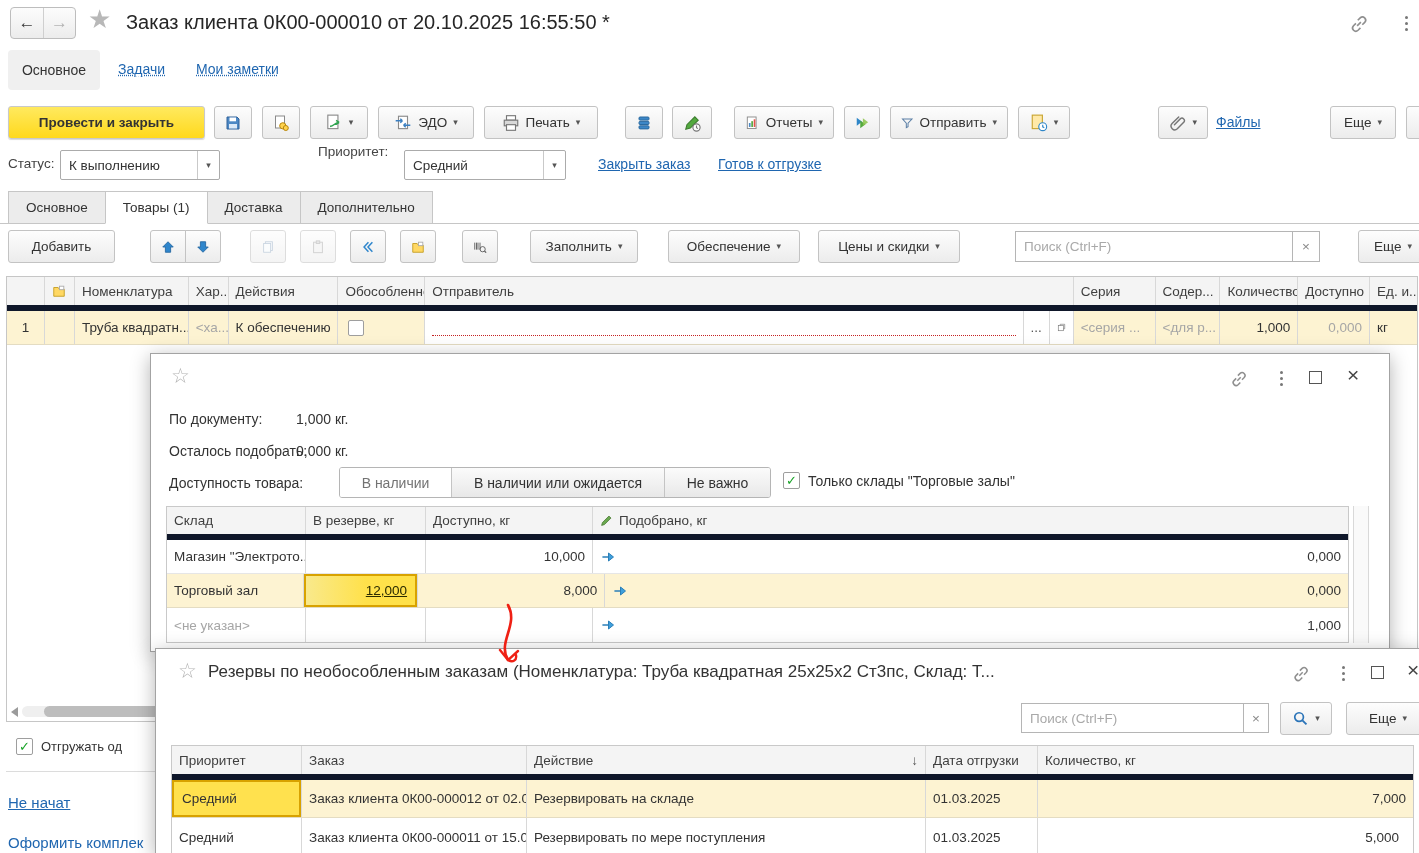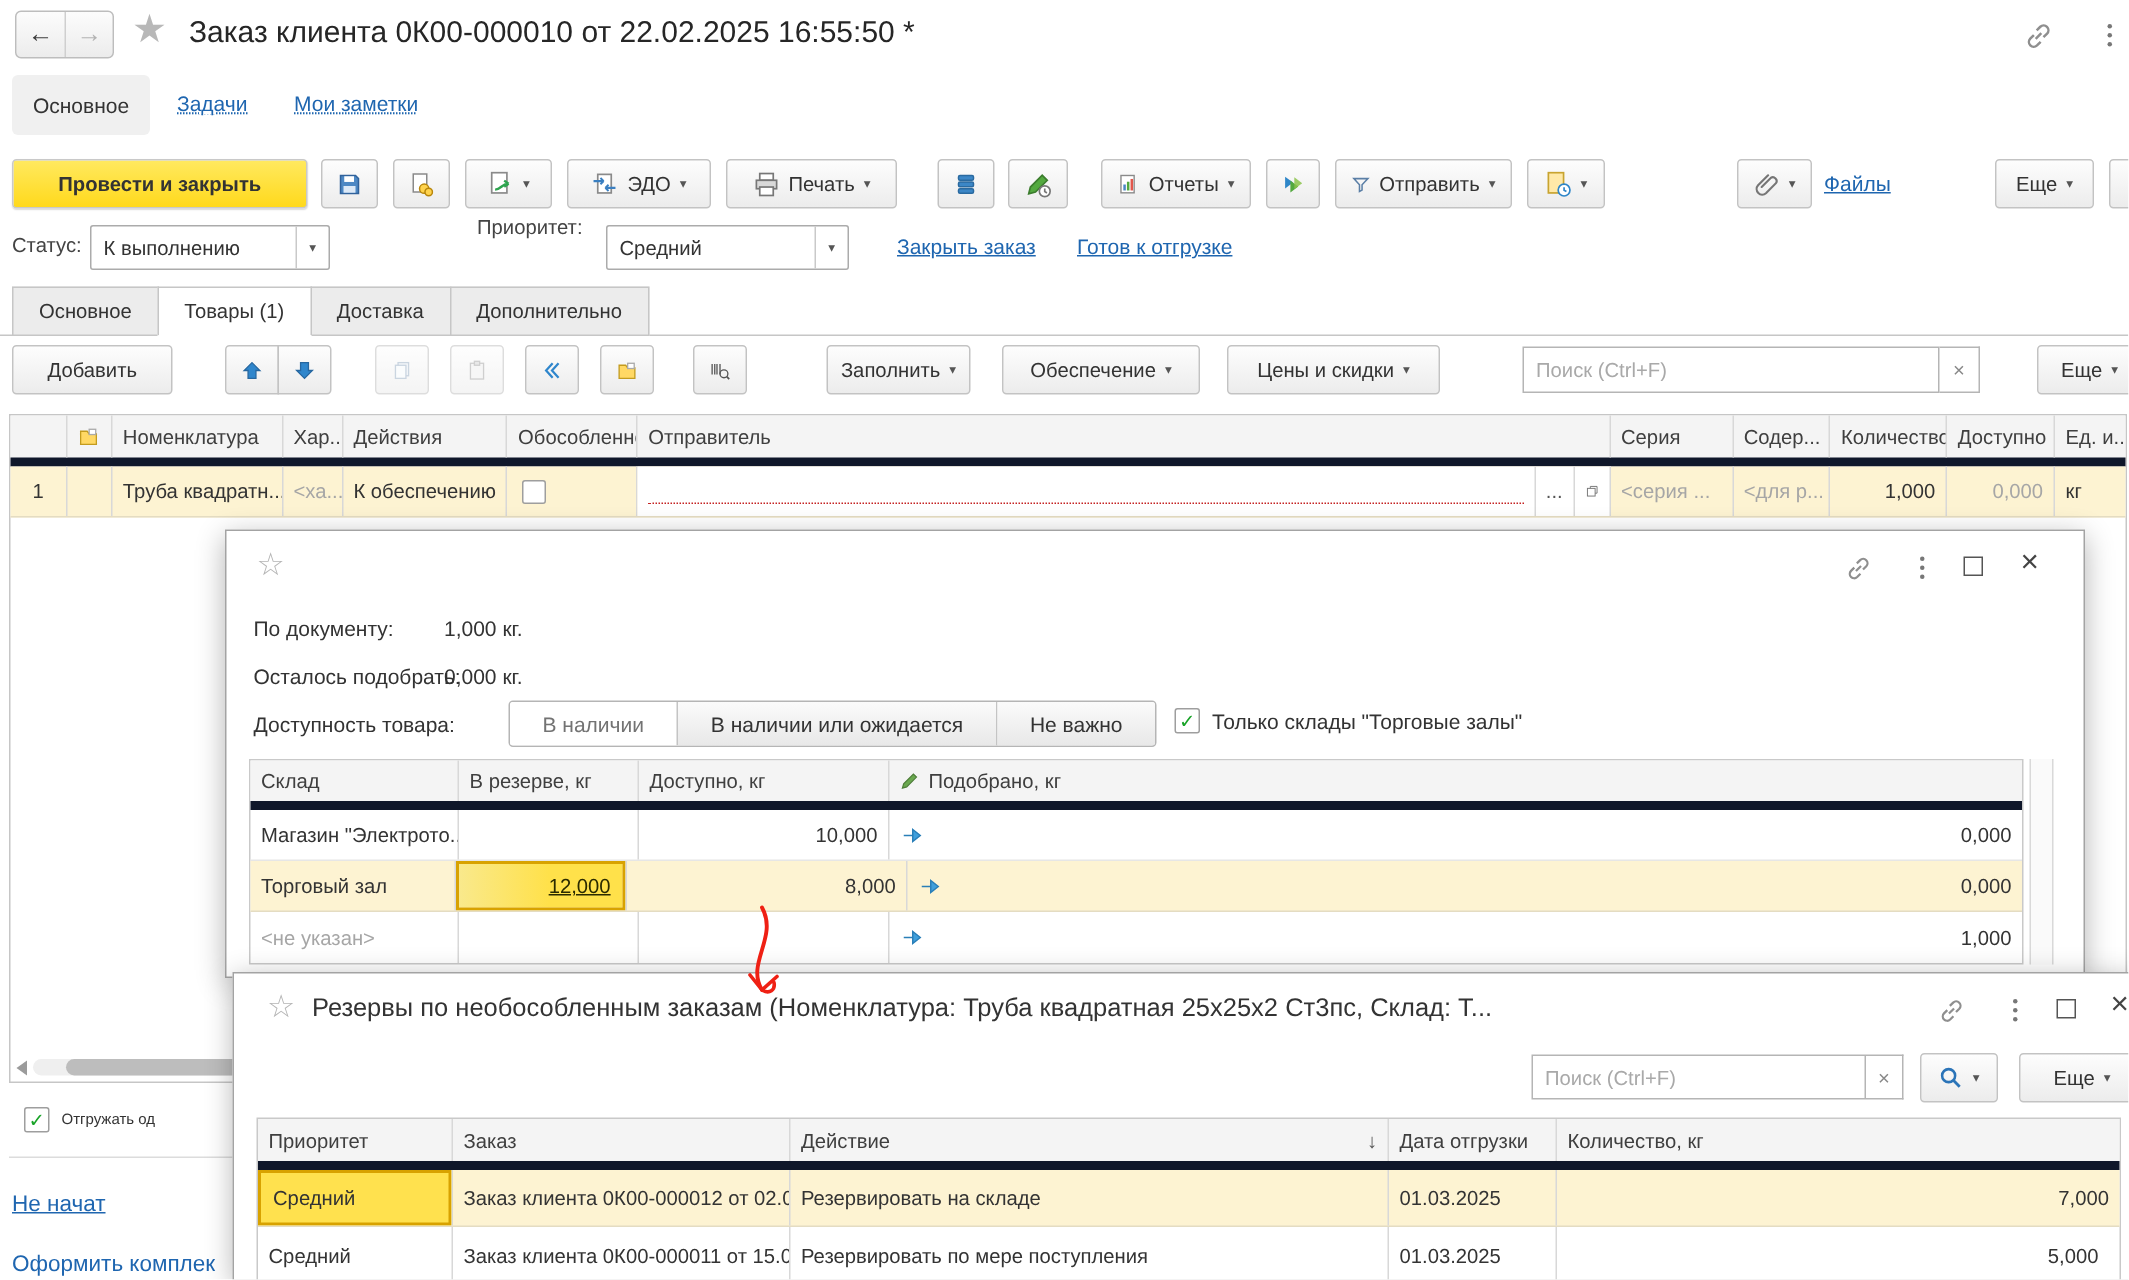--- a/index.html
+++ b/index.html
@@ -38,21 +38,21 @@
 </head>
 <body>
 
 <div class="screen">
 
   <div class="abs" style="left:10px;top:7px;display:flex;border:1px solid #bdbdbd;border-radius:4px;overflow:hidden;background:linear-gradient(#fcfcfc,#ececec)">
     <span style="width:32px;height:30px;display:flex;align-items:center;justify-content:center;font-size:17px;color:#3c3c3c">←</span>
     <span style="width:32px;height:30px;display:flex;align-items:center;justify-content:center;font-size:17px;color:#b3b3b3;border-left:1px solid #cfcfcf">→</span>
   </div>
   <span class="abs" style="left:88px;top:4px;font-size:26px;color:#b8b8b8">★</span>
-  <div class="abs" style="left:126px;top:11px;font-size:20px;color:#262626;white-space:nowrap">Заказ клиента 0К00-000010 от 22.02.2025 16:55:50 *</div>
+  <div class="abs" style="left:126px;top:11px;font-size:20px;color:#262626;white-space:nowrap">Заказ клиента 0К00-000010 от 20.10.2025 16:55:50 *</div>
   <span class="abs" style="left:1348px;top:13px">
     <svg width="22" height="22" viewBox="0 0 20 20">
         <path d="M8.3 11.7 11.7 8.3" stroke="#8f8f8f" stroke-width="1.5" fill="none"></path>
         <path d="M7.2 9.4 5 11.6a2.9 2.9 0 0 0 4.1 4.1l2.2-2.2" fill="none" stroke="#8f8f8f" stroke-width="1.5"></path>
         <path d="M8.9 6.6 11.1 4.4a2.9 2.9 0 0 1 4.1 4.1L13 10.7" fill="none" stroke="#8f8f8f" stroke-width="1.5"></path>
       </svg>
   </span>
   <span class="abs kebab" style="left:1398px;top:12px">
       <i></i>
       <i></i>
@@ -228,21 +228,21 @@
   </div>
   <div class="btn" style="left:462px;top:230px;width:36px">
     <svg width="16" height="16" viewBox="0 0 16 16">
         <g stroke="#555">
           <path d="M2 3v8M4 3v8M5.7 3v8M8 3v8" stroke-width="1"></path>
         </g>
         <circle cx="11" cy="10.5" r="3" fill="none" stroke="#555"></circle>
         <path d="M13.2 12.7 15 14.5" stroke="#555" stroke-width="1.4"></path>
       </svg>
   </div>
-  <div class="btn" style="left:551px;top:230px;width:96px">
+  <div class="btn" style="left:530px;top:230px;width:108px">
     <span>Заполнить</span>
     <span class="caret">▾</span>
   </div>
   <div class="btn" style="left:668px;top:230px;width:132px">
     <span>Обеспечение</span>
     <span class="caret">▾</span>
   </div>
   <div class="btn" style="left:818px;top:230px;width:142px">
     <span>Цены и скидки</span>
     <span class="caret">▾</span>
@@ -304,21 +304,21 @@
     <div class="abs" style="left:4px;bottom:3px;width:1200px;height:13px;display:flex;align-items:center;gap:4px">
       <span style="width:0;height:0;border-top:5px solid transparent;border-bottom:5px solid transparent;border-right:7px solid #9b9b9b"></span>
       <span style="flex:1;height:11px;background:#efefef;border-radius:6px;position:relative">
         <span style="position:absolute;left:22px;top:0;width:290px;height:11px;background:#bdbdbd;border-radius:6px"></span>
       </span>
     </div>
   </div>
 
   <div class="abs" style="left:16px;top:738px;display:flex;align-items:center;gap:8px">
     <span class="chk">✓</span>
-    <span style="font-size:10px;white-space:nowrap">Отгружать од</span>
+    <span style="font-size:13px;white-space:nowrap">Отгружать од</span>
   </div>
   <div class="abs" style="left:6px;top:771px;width:150px;height:1px;background:#dcdcdc"></div>
   <span class="abs link" style="left:8px;top:794px;font-size:15px">Не начат</span>
   <span class="abs" style="left:8px;top:834px;font-size:15px;color:#1f66b0;white-space:nowrap">Оформить комплек</span>
 
   <div class="dlg" style="left:150px;top:353px;width:1240px;height:299px;z-index:10">
     <span class="abs" style="left:20px;top:10px;font-size:21px;color:#b5b5b5">☆</span>
     <span class="abs" style="left:1078px;top:15px">
       <svg width="20" height="20" viewBox="0 0 20 20">
           <path d="M8.3 11.7 11.7 8.3" stroke="#8f8f8f" stroke-width="1.5" fill="none"></path>

